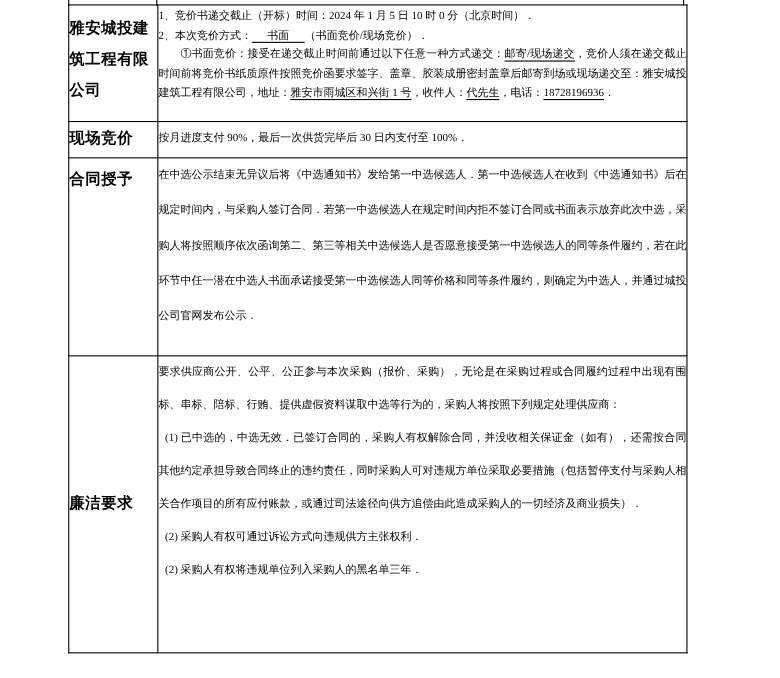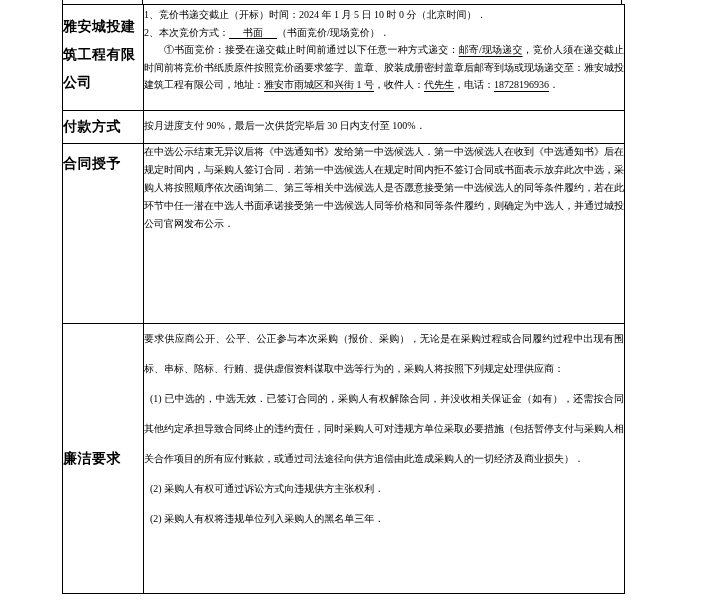--- a/index.html
+++ b/index.html
@@ -80,28 +80,28 @@
     <tbody>
         <tr style="height: 106px;">
           <td class="label-cell valign-top" style="padding-top: 8px;">雅安城投建筑工程有限公司</td>
           <td class="content-cell" style="line-height: 17.5px; padding-top: 1px;">
             <div class="block"><span>1、竞价书递交截止（开标）时间：2024 年 1 月 5 日 10 时 0 分（北京时间）．</span></div>
             <div class="block"><span>2、本次竞价方式：</span><span class="blank">　书面　</span><span>（书面竞价/现场竞价）．</span></div>
             <div class="block indent2"><span class="b">①书面竞价：</span><span>接受在递交截止时间前通过以下任意一种方式递交：</span><span class="u">邮寄/现场递交</span><span>，竞价人须在递交截止时间前将竞价书纸质原件按照竞价函要求</span><span class="b">签字、盖章、胶装成册密封盖章</span><span>后邮寄到场或现场递交至：雅安城投建筑工程有限公司，地址：</span><span class="u">雅安市雨城区和兴街 1 号</span><span>，收件人：</span><span class="u">代先生</span><span>，电话：</span><span class="u">18728196936</span><span>．</span></div>
           </td>
         </tr>
         <tr style="height: 33px;">
-          <td class="label-cell valign-middle">付款方式</td>
+          <td class="label-cell valign-middle">现场竞价</td>
           <td class="content-cell" style="line-height: 18px; padding-top: 6px;">
             <div class="block"><span>按月进度支付 90%，最后一次供货完毕后 30 日内支付至 100%．</span></div>
           </td>
         </tr>
         <tr style="height: 180px;">
           <td class="label-cell valign-top" style="padding-top: 6px;">合同授予</td>
-          <td class="content-cell" style="line-height: 18px; padding-top: 0px; font-family: Liberation Mono, monospace;">
+          <td class="content-cell" style="line-height: 32px; padding-top: 0px;">
             <div class="block"><span>在中选公示结束无异议后将《中选通知书》发给第一中选候选人．第一中选候选人在收到《中选通知书》后在规定时间内，与采购人签订合同．若第一中选候选人在规定时间内拒不签订合同或书面表示放弃此次中选，采购人将按照顺序依次函询第二、第三等相关中选候选人是否愿意接受第一中选候选人的同等条件履约，若在此环节中任一潜在中选人书面承诺接受第一中选候选人同等价格和同等条件履约，则确定为中选人，并通过城投公司官网发布公示．</span></div>
           </td>
         </tr>
         <tr style="height: 270px;">
           <td class="label-cell valign-middle">廉洁要求</td>
           <td class="content-cell" style="line-height: 30px; padding-top: 0px;">
             <div class="block"><span>要求供应商公开、公平、公正参与本次采购（报价、采购），无论是在采购过程或合同履约过程中出现有围标、串标、陪标、行贿、提供虚假资料谋取中选等行为的，采购人将按照下列规定处理供应商：</span></div>
             <div class="block indent1"><span>(1) 已中选的，中选无效．已签订合同的，采购人有权解除合同，并没收相关保证金（如有），还需按合同其他约定承担导致合同终止的违约责任，同时采购人可对违规方单位采取必要措施（包括暂停支付与采购人相关合作项目的所有应付账款，或通过司法途径向供方追偿由此造成采购人的一切经济及商业损失）．</span></div>
             <div class="block indent1"><span>(2) 采购人有权可通过诉讼方式向违规供方主张权利．</span></div>
             <div class="block indent1"><span>(2) 采购人有权将违规单位列入采购人的黑名单三年．</span></div>

